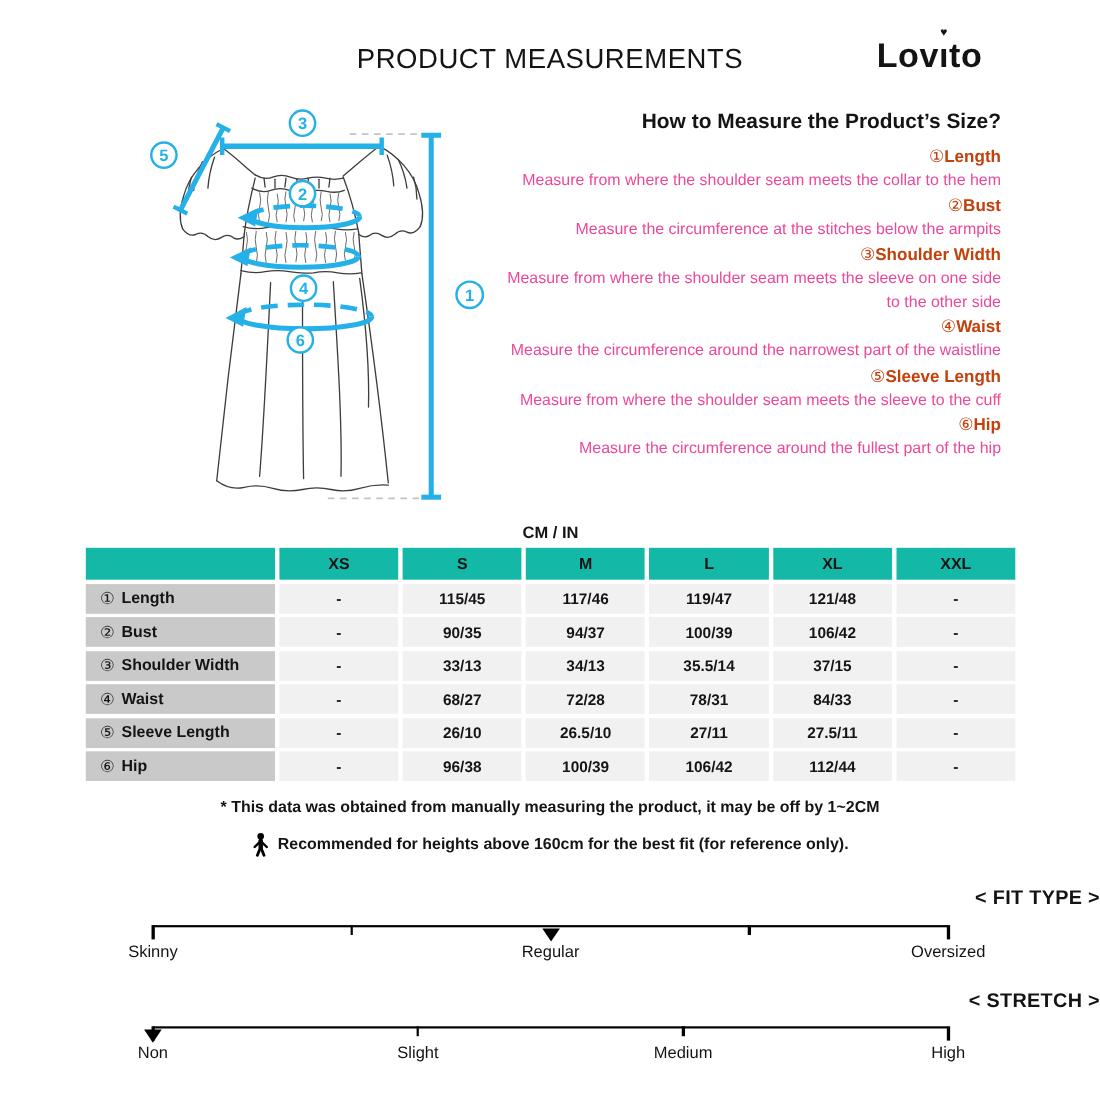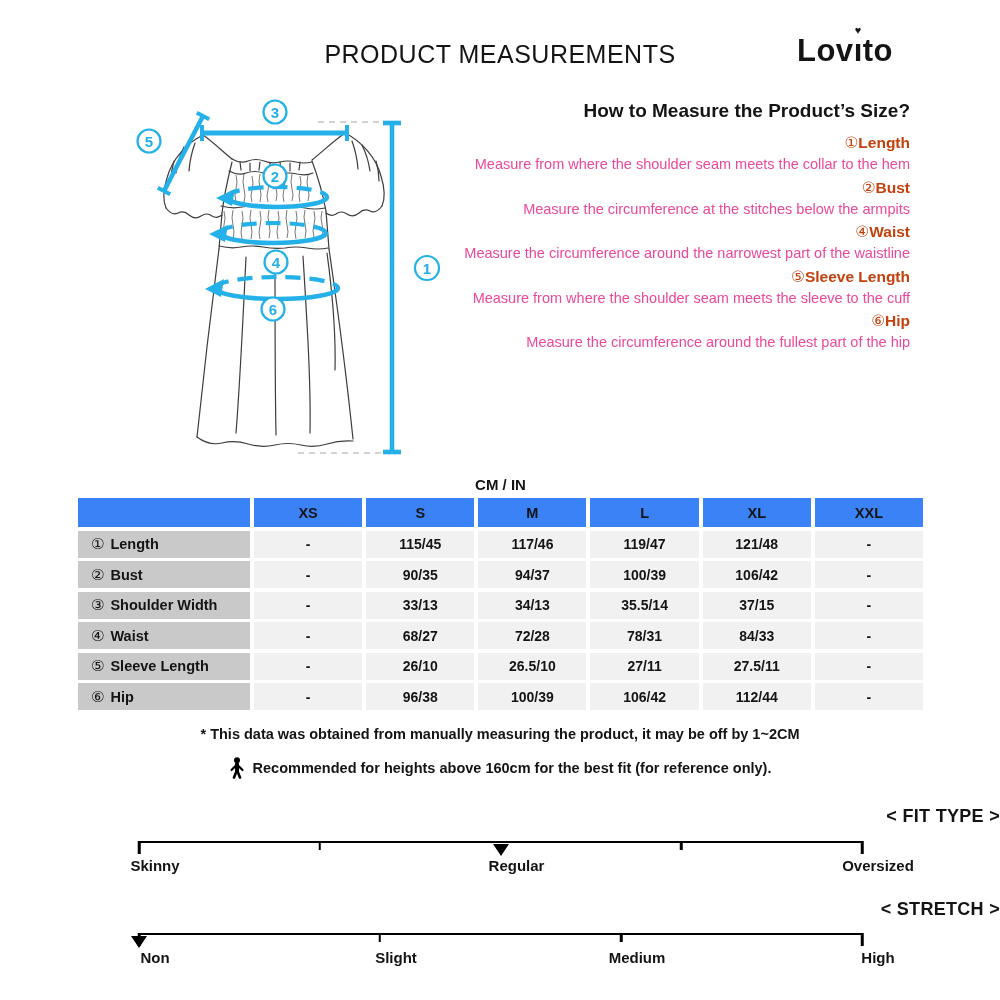--- a/index.html
+++ b/index.html
@@ -20,21 +20,21 @@
   .hw-num{font-weight:400;font-size:15.5px;}
   .hw-desc{font-size:14.5px;line-height:21.5px;color:#ec4899;}
 
   
   .unit{position:absolute;top:476px;left:78px;width:845px;text-align:center;
         font-size:15px;font-weight:700;}
   .size-table{position:absolute;top:498px;left:78px;width:845px;display:grid;
         grid-template-columns:172px repeat(6,1fr);gap:3.5px 4px;}
   .cell{background:#f1f1f1;height:27px;display:flex;align-items:center;justify-content:center;
         font-size:14px;font-weight:700;}
-  .cell.head{background:#3b82f6;height:29px;font-size:14.5px;}
+  .cell.head{background:#14b8a6;height:29px;font-size:14.5px;}
   .cell.label{background:#c9c9c9;justify-content:flex-start;padding-left:13px;font-size:14.5px;}
   .cell.label .row-num{font-weight:400;font-size:15px;margin-right:6px;}
 
   
   .note1{position:absolute;top:726px;left:0;width:100%;text-align:center;
          font-size:14.5px;font-weight:700;}
   .note2{position:absolute;top:757px;left:0;width:100%;display:flex;gap:8px;
          align-items:center;justify-content:center;font-size:14.5px;font-weight:700;}
 
   
@@ -42,21 +42,21 @@
          font-weight:800;letter-spacing:.3px;}
   .scale{position:absolute;left:139px;width:723px;height:16px;}
   .s-line{position:absolute;top:0;left:0;right:0;border-top:2.5px solid #000;}
   .tick{position:absolute;top:0;width:2.5px;background:#000;transform:translateX(-50%);}
   .tick.end{height:13px;}
   .tick.mid{height:9px;}
   .marker{position:absolute;top:2.5px;width:0;height:0;transform:translateX(-50%);
           border-left:8px solid transparent;border-right:8px solid transparent;border-top:12px solid #000;}
   .scale-labels{position:absolute;left:139px;width:723px;height:20px;}
   .scale-labels span{position:absolute;transform:translateX(-50%);white-space:nowrap;
-          font-size:15px;font-weight:700;margin-left:16px;}
+          font-size:15px;font-weight:400;}
 </style>
 </head>
 <body>
 
 <div class="page">
 
   <div class="title">PRODUCT MEASUREMENTS</div>
   <div class="logo"><span>Lov</span><span class="i-wrap"><span>ı</span><span class="i-dot">♥</span></span><span>to</span></div>
 
   <svg style="position:absolute;left:100px;top:85px;" width="350" height="390" viewBox="0 0 350 390">
@@ -199,20 +199,24 @@
 
     <div>
       <div class="hw-name"><span class="hw-num">①</span><span>Length</span></div>
       <div class="hw-desc">Measure from where the shoulder seam meets the collar to the hem</div>
     </div>
     <div>
       <div class="hw-name"><span class="hw-num">②</span><span>Bust</span></div>
       <div class="hw-desc">Measure the circumference at the stitches below the armpits</div>
     </div>
     <div>
+      <div class="hw-name"><span class="hw-num">③</span><span>Shoulder Width</span></div>
+      <div class="hw-desc">Measure from where the shoulder seam meets the sleeve on one side to the other side</div>
+    </div>
+    <div>
       <div class="hw-name"><span class="hw-num">④</span><span>Waist</span></div>
       <div class="hw-desc">Measure the circumference around the narrowest part of the waistline</div>
     </div>
     <div>
       <div class="hw-name"><span class="hw-num">⑤</span><span>Sleeve Length</span></div>
       <div class="hw-desc">Measure from where the shoulder seam meets the sleeve to the cuff</div>
     </div>
     <div>
       <div class="hw-name"><span class="hw-num">⑥</span><span>Hip</span></div>
       <div class="hw-desc">Measure the circumference around the fullest part of the hip</div>

